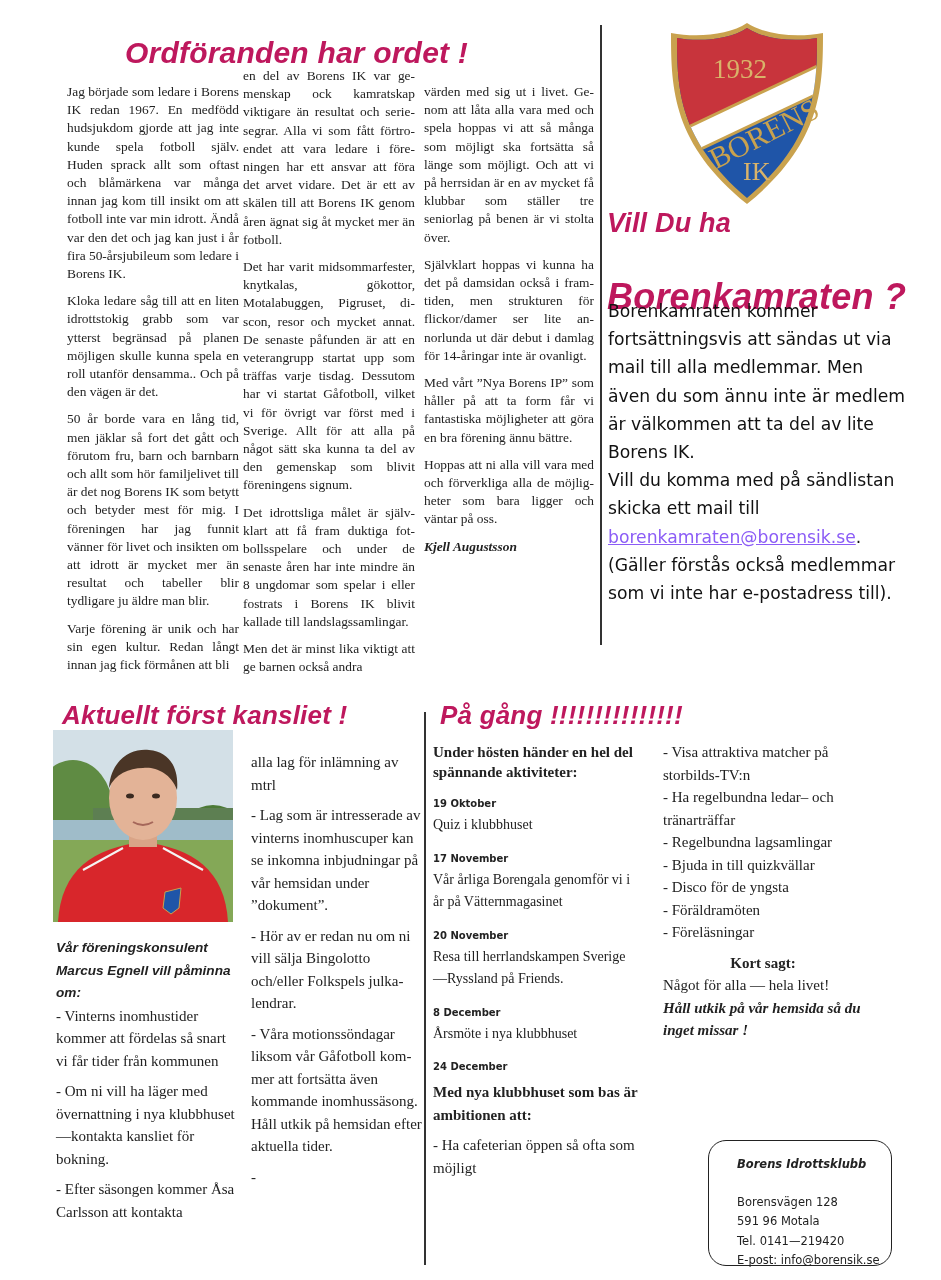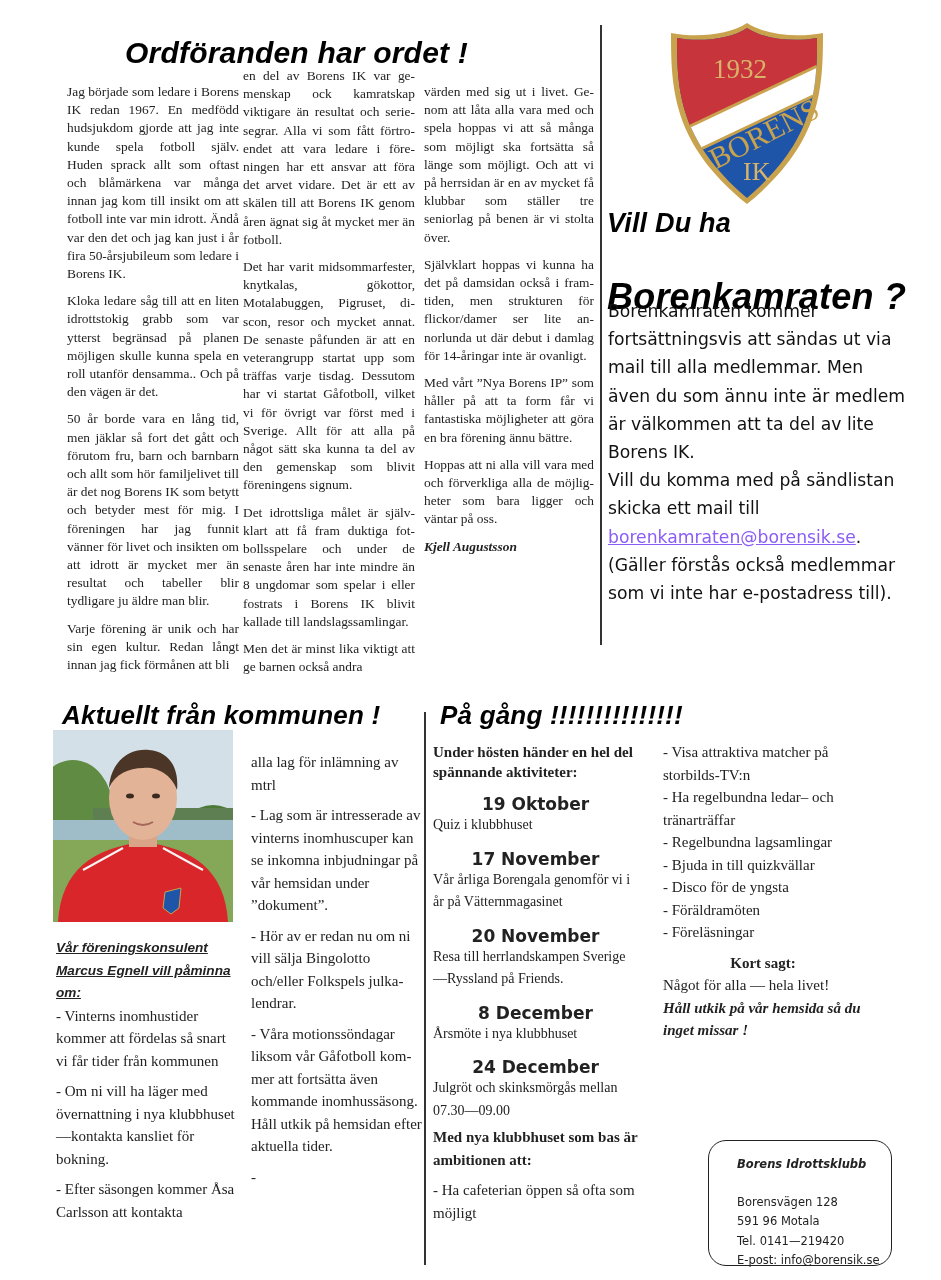--- a/index.html
+++ b/index.html
@@ -3,21 +3,21 @@
 <meta charset="utf-8">
 <style>
   * { box-sizing: border-box; margin: 0; padding: 0; }
   html, body { width: 941px; height: 1280px; background: #ffffff; overflow: hidden; }
   body { position: relative; font-family: "DejaVu Serif", "Liberation Serif", serif; color: #1a1a1a; }
 
   .abs { position: absolute; }
 
   .headline {
     font-family: "Liberation Sans", "DejaVu Sans", sans-serif;
-    font-weight: bold; font-style: italic; color: #000000;
+    font-weight: bold; font-style: italic; color: #be185d;
     white-space: nowrap; letter-spacing: 0.2px;
   }
 
   .serif-col {
     font-family: "Liberation Serif", "DejaVu Serif", serif;
     font-size: 13.4px; line-height: 18.2px; text-align: justify;
     hyphens: manual; color: #222;
   }
   .serif-col p { margin-bottom: 9px; }
   .sig { font-style: italic; font-weight: bold; }
@@ -31,21 +31,21 @@
   }
   .info-text a { color: #8b5cf6; text-decoration: underline; }
 
   
   .bot-col {
     font-family: "Liberation Serif", "DejaVu Serif", serif;
     font-size: 15px; line-height: 22.5px; color: #222;
   }
   .bot-col p { margin-bottom: 8px; }
   .intro-bold-it { font-family: "Liberation Sans", "DejaVu Sans", sans-serif; font-weight: bold; font-style: italic; font-size: 13.6px; line-height: 22.5px; }
-  .date-h { font-family: "DejaVu Sans", "Liberation Sans", sans-serif; font-weight: bold; font-size: 17px; line-height: 20px; margin-top: 12px; text-align: center; }
+  .date-h { font-family: "DejaVu Sans", "Liberation Sans", sans-serif; font-weight: bold; font-size: 10px; line-height: 20px; margin-top: 12px; }
   .evt { font-size: 14px; line-height: 22.5px; margin-bottom: 4px; }
   .bold-serif { font-weight: bold; }
   .bold-it { font-weight: bold; font-style: italic; }
 
   .photo {
     position: absolute; left: 53px; top: 730px; width: 180px; height: 192px; overflow: hidden;
     background: linear-gradient(180deg, #cfdde6 0%, #d7e4ea 40%, #9fb8c4 52%, #6f8c5a 60%, #7fa058 80%, #8cb060 100%);
   }
 
   .contact-box {
@@ -117,21 +117,21 @@
   <div>Borens IK.</div>
   <div>Vill du komma med på sändlistan</div>
   <div>skicka ett mail till</div>
   <div>
     <a href="mailto:borenkamraten@borensik.se">borenkamraten@borensik.se</a><span>.</span>
   </div>
   <div>(Gäller förstås också medlemmar</div>
   <div>som vi inte har e-postadress till).</div>
 </div>
 
-<h2 class="abs headline" style="left:62px; top:700px; font-size:26px;">Aktuellt från kommunen !</h2>
+<h2 class="abs headline" style="left:62px; top:700px; font-size:26px;">Aktuellt först kansliet !</h2>
 
 <div class="photo" title="Marcus Egnell porträtt">
   <svg viewBox="0 0 180 192" width="180" height="192">
     <rect x="0" y="0" width="180" height="100" fill="#d3e0e7"></rect>
     <ellipse cx="20" cy="80" rx="40" ry="50" fill="#5f8b43"></ellipse>
     <ellipse cx="160" cy="110" rx="35" ry="35" fill="#4c7a36"></ellipse>
     <rect x="40" y="78" width="140" height="12" fill="#5d7f52"></rect>
     <rect x="0" y="90" width="180" height="20" fill="#9fbcc9"></rect>
     <rect x="0" y="110" width="180" height="82" fill="#84a857"></rect>
 
@@ -145,21 +145,21 @@
     <path d="M56 58 C 58 28, 80 18, 96 20 C 118 22, 126 40, 124 60 C 118 42, 100 36, 90 38 C 76 38, 62 44, 56 58 Z" fill="#4a3526"></path>
     <ellipse cx="77" cy="66" rx="4" ry="2.5" fill="#3b2a20"></ellipse>
     <ellipse cx="103" cy="66" rx="4" ry="2.5" fill="#3b2a20"></ellipse>
     <path d="M80 92 Q 90 98 100 92" stroke="#a5675a" stroke-width="2" fill="none"></path>
 
     <path d="M112 162 L 128 158 L 126 178 L 118 184 L 110 178 Z" fill="#1f55a8" stroke="#c9a24e" stroke-width="1"></path>
   </svg>
 </div>
 
 <div class="abs bot-col" style="left:56px; top:937px; width:180px;">
-  <p class="intro-bold-it" style="margin-bottom:0;text-decoration:underline;">Vår föreningskonsulent Marcus Egnell vill påminna om:</p>
+  <p class="intro-bold-it" style="margin-bottom:0;">Vår föreningskonsulent Marcus Egnell vill påminna om:</p>
   <p>- Vinterns inomhustider kommer att fördelas  så snart vi får tider från kommunen</p>
   <p>- Om ni vill ha läger med övernattning i nya klubb­huset—kontakta kansliet för bokning.</p>
   <p>- Efter säsongen kommer Åsa Carlsson att kontakta</p>
 </div>
 
 <div class="abs bot-col" style="left:251px; top:751px; width:172px;">
   <p>alla lag för inlämning av mtrl</p>
   <p>- Lag  som är intresserade av vinterns inomhuscuper kan se inkomna inbjud­ningar på vår hemsidan under ”dokument”.</p>
   <p>- Hör av er redan nu om ni vill sälja Bingolotto och/eller Folkspels julka­lendrar.</p>
   <p>- Våra motionssöndagar liksom vår Gåfotboll kom­mer att fortsätta även kommande inomhussä­song. Håll utkik på hemsi­dan efter aktuella tider.</p>
@@ -179,21 +179,20 @@
   <div class="date-h">17 November</div>
   <div class="evt">Vår årliga Borengala genomför vi i år på Vätternmagasinet</div>
 
   <div class="date-h">20 November</div>
   <div class="evt">Resa till herrlandskampen Sve­rige—Ryssland på Friends.</div>
 
   <div class="date-h">8 December</div>
   <div class="evt">Årsmöte i nya klubbhuset</div>
 
   <div class="date-h">24 December</div>
-  <div class="evt">Julgröt och skinksmörgås mel­lan 07.30—09.00</div>
 
   <p class="bold-serif" style="font-size:15px; margin-top:4px;">Med nya klubbhuset som bas är ambitionen att:</p>
   <p>- Ha cafeterian öppen så ofta som möjligt</p>
 </div>
 
 <div class="abs bot-col" style="left:663px; top:741px; width:200px;">
   <div>-  Visa attraktiva matcher på storbilds-TV:n</div>
   <div>- Ha regelbundna ledar– och tränarträffar</div>
   <div>- Regelbundna lagsamlin­gar</div>
   <div>- Bjuda in till quizkvällar</div>

